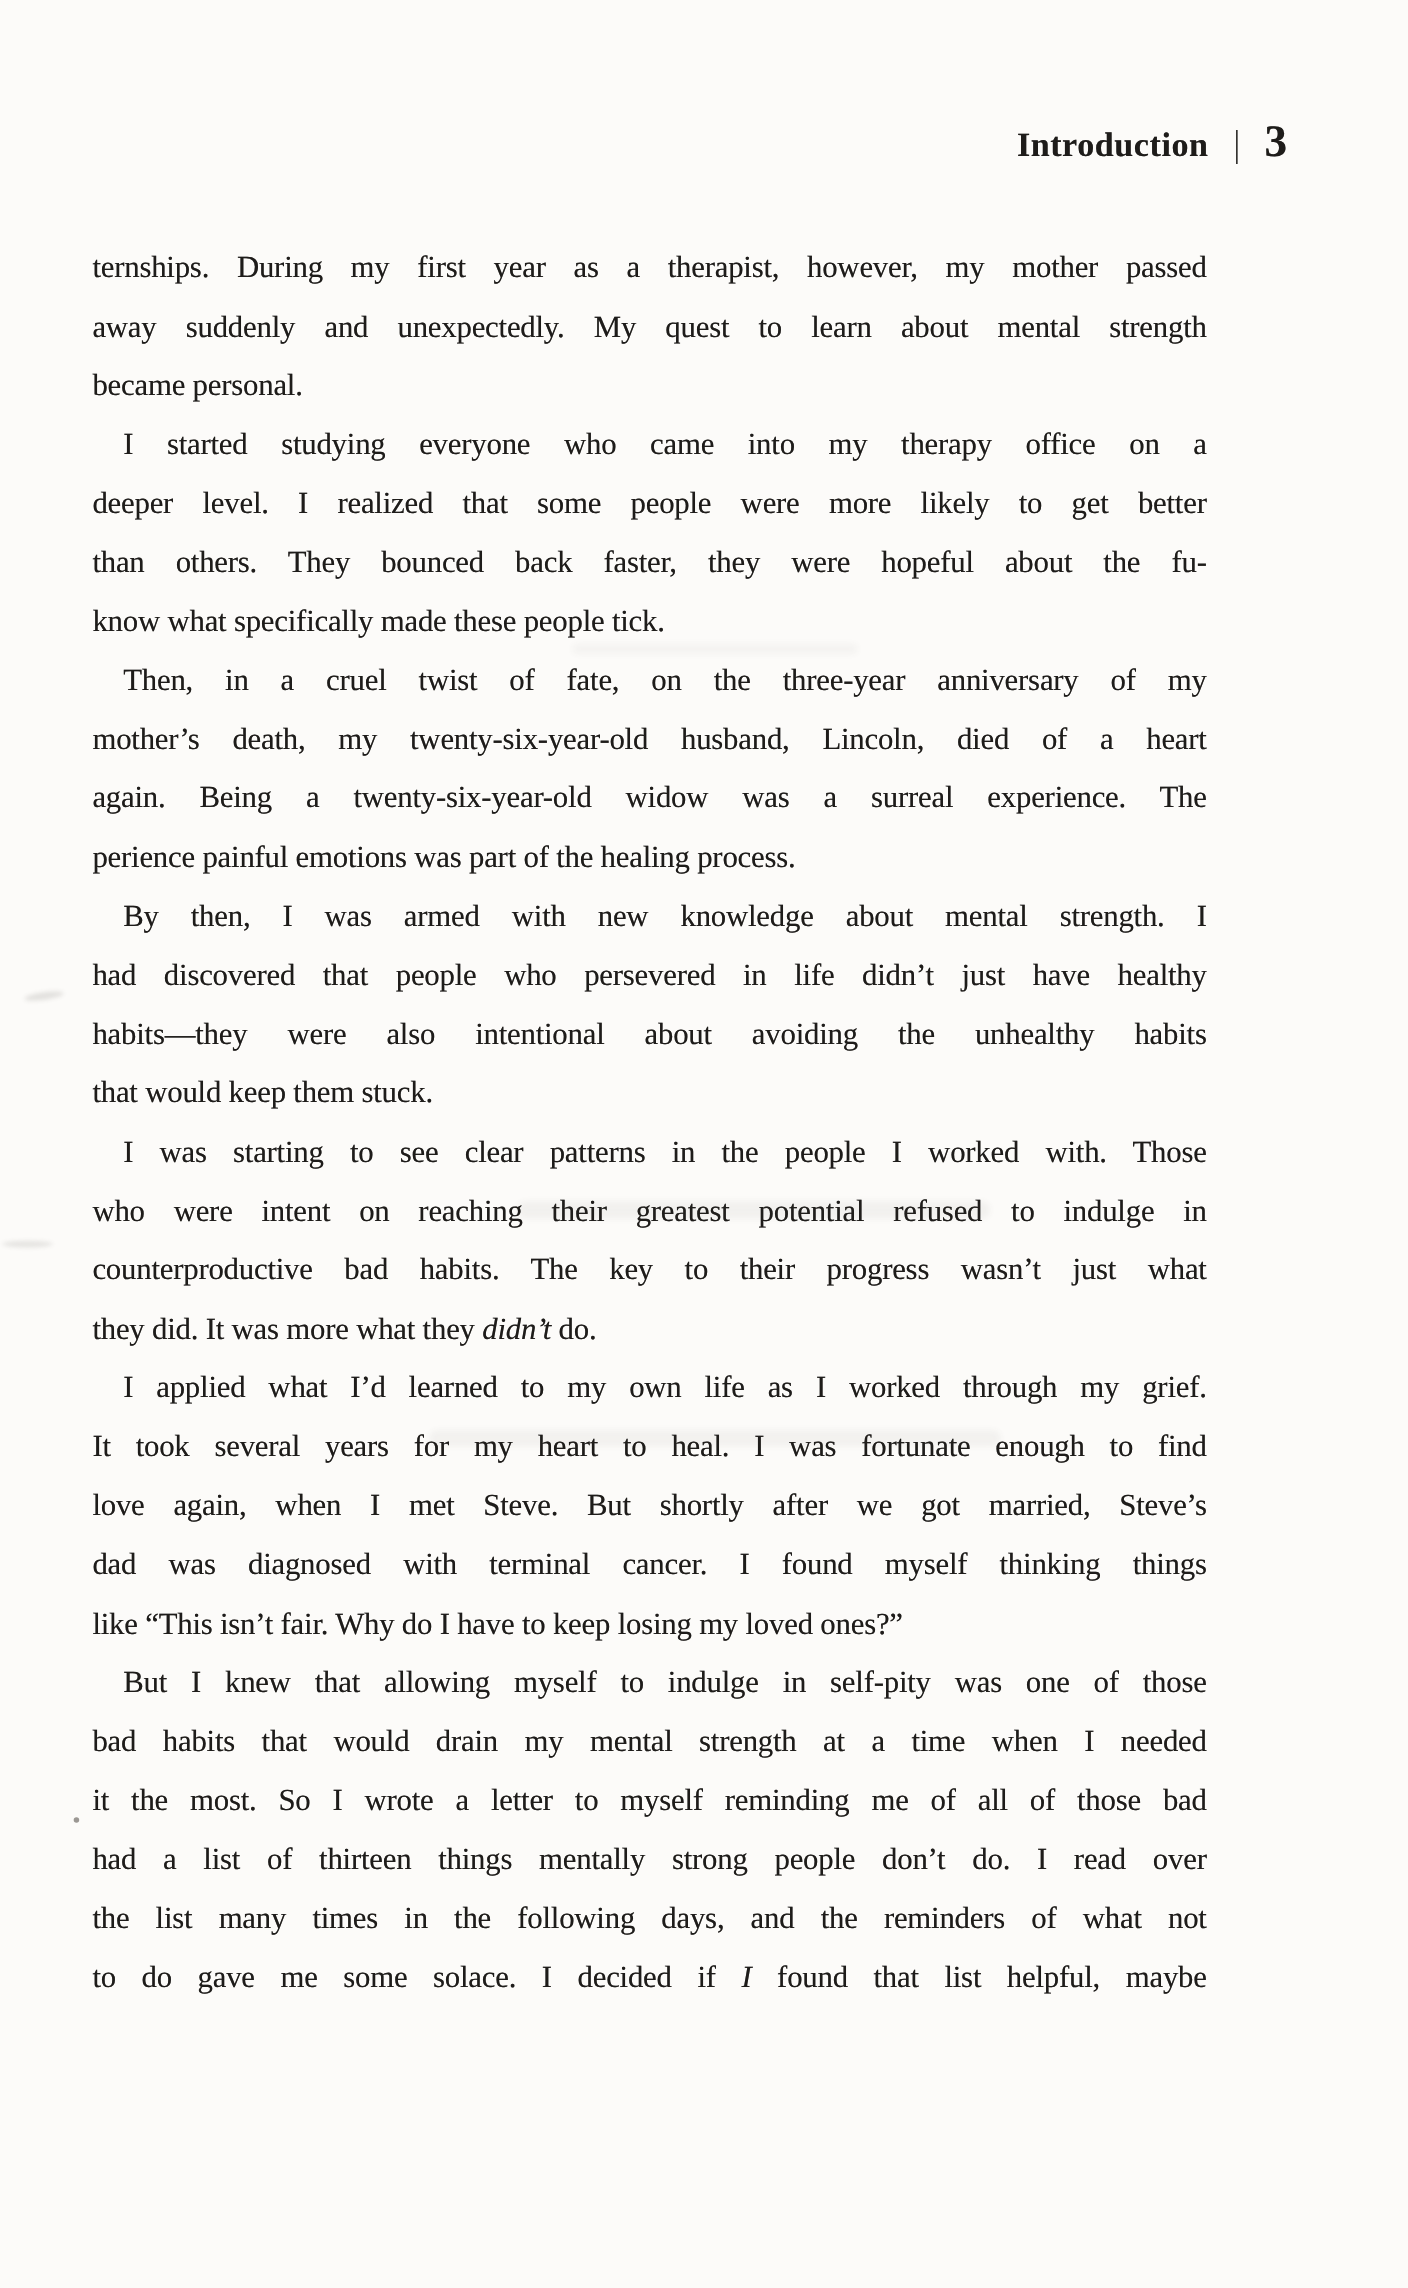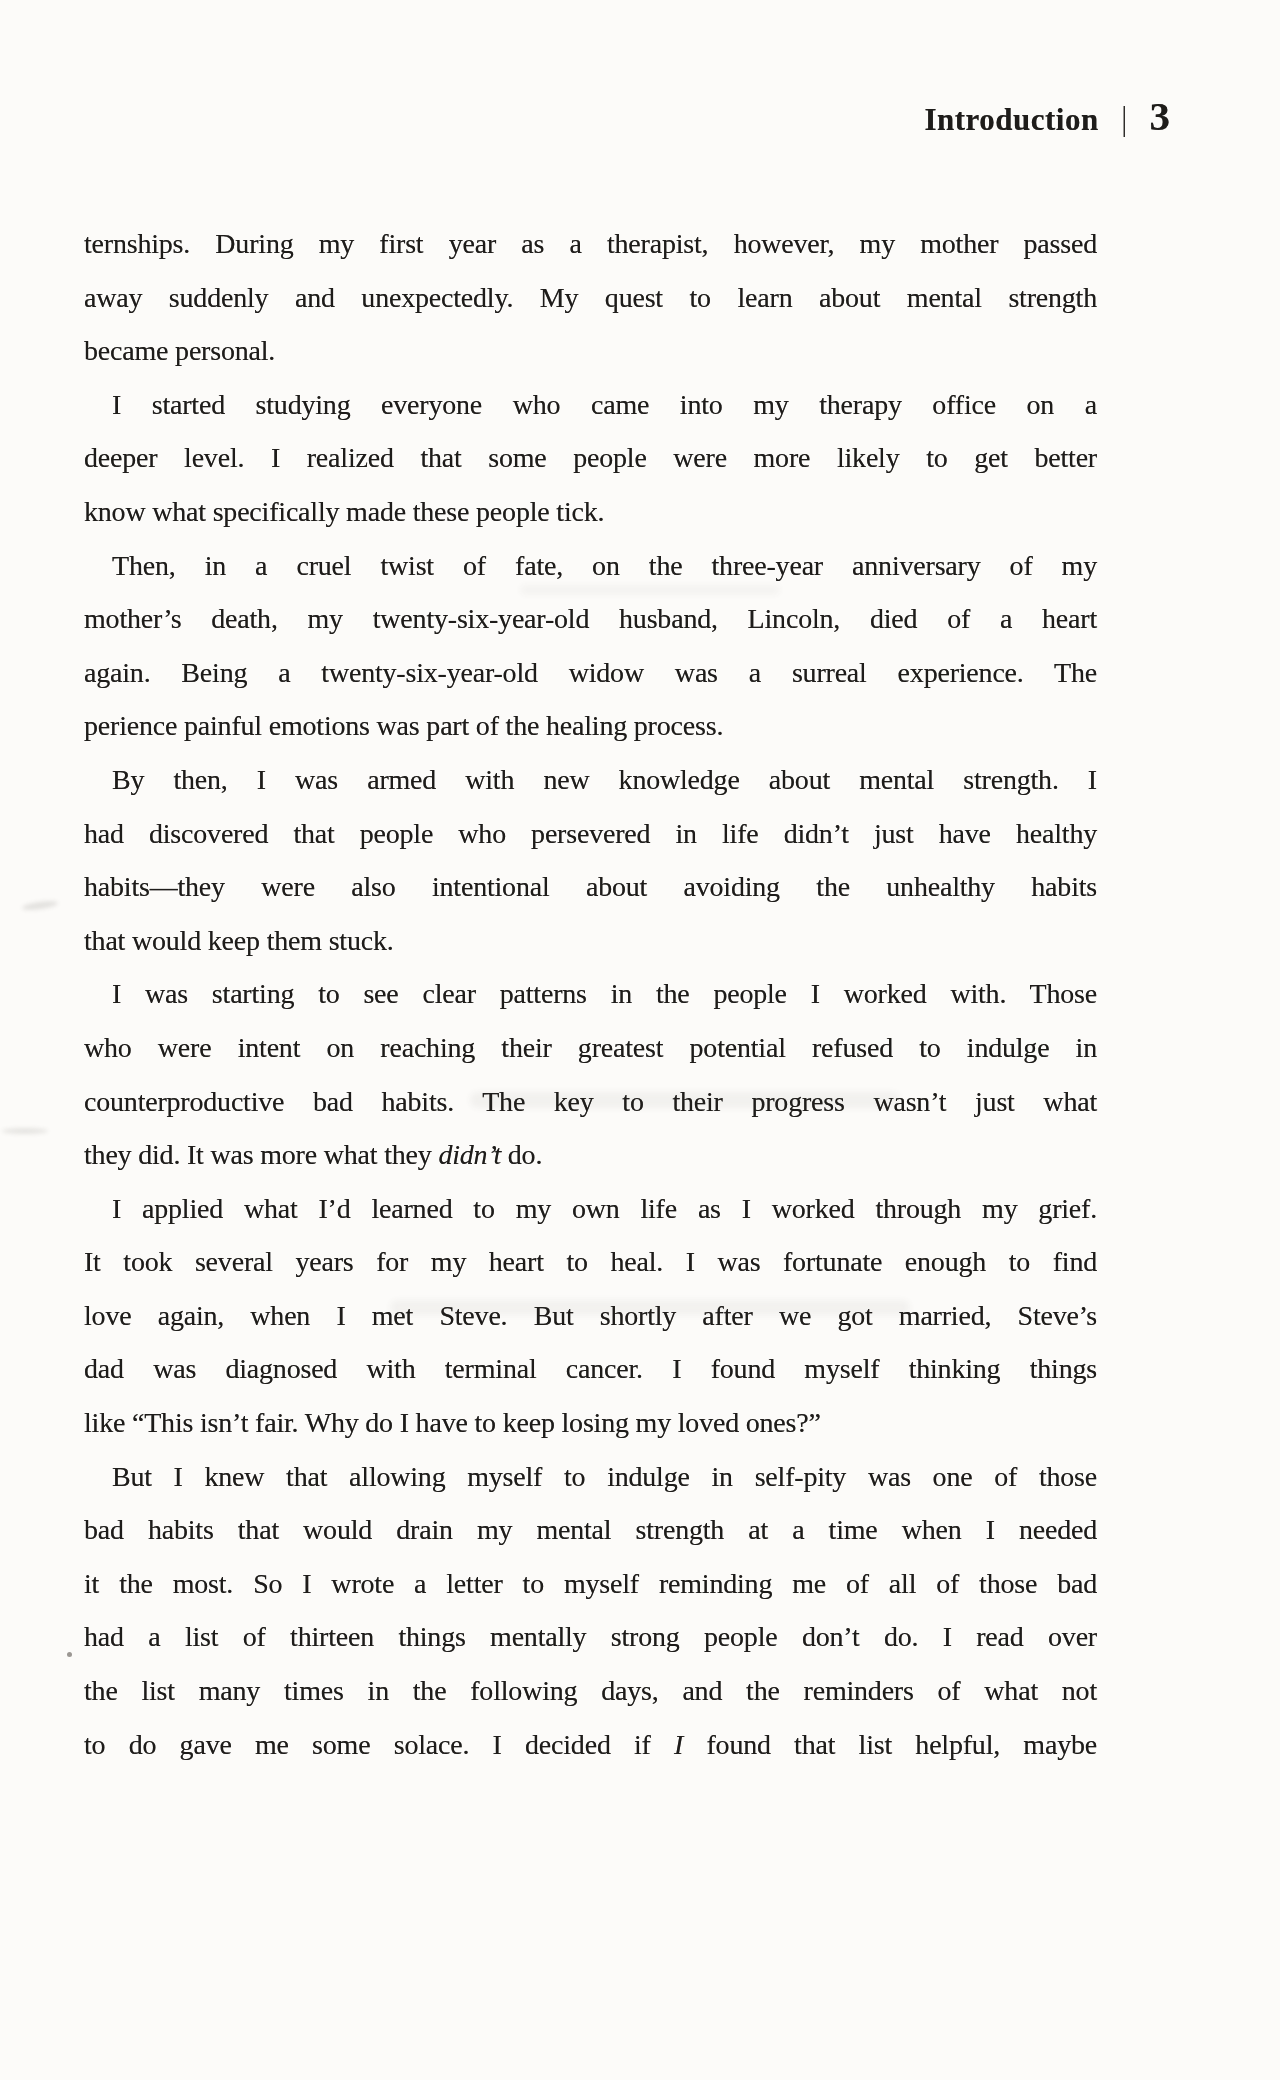--- a/index.html
+++ b/index.html
@@ -14,21 +14,21 @@
     margin: 0 auto;
     background: #fcfbf9;
     overflow: hidden;
     font-family: "Liberation Serif", "DejaVu Serif", serif;
     color: #1e1c1a;
   }
 
   
   .running-head {
     position: absolute;
-    top: 92px;
+    top: 104px;
     right: 110px;
     display: flex;
     align-items: baseline;
     gap: 22px;
     text-shadow: 0 0 0.6px rgba(30,28,26,0.55);
   }
   .rh-title {
     font-size: 31px;
     font-weight: bold;
     letter-spacing: 0.5px;
@@ -125,20 +125,21 @@
     <span class="rh-sep">|</span>
     <span class="rh-page">3</span>
   </div>
 
   <div id="text-block" class="text-block">
       <div class="line"><span>ternships. During my first year as a therapist, however, my mother passed</span></div>
       <div class="line"><span>away suddenly and unexpectedly. My quest to learn about mental strength</span></div>
       <div class="line para-end"><span>became personal.</span></div>
       <div class="line indent"><span>I started studying everyone who came into my therapy office on a</span></div>
       <div class="line"><span>deeper level. I realized that some people were more likely to get better</span></div>
+      <div class="line"><span>than others. They bounced back faster, they were hopeful about the fu-</span></div>
       <div class="line para-end"><span>know what specifically made these people tick.</span></div>
       <div class="line indent"><span>Then, in a cruel twist of fate, on the three-year anniversary of my</span></div>
       <div class="line"><span>mother’s death, my twenty-six-year-old husband, Lincoln, died of a heart</span></div>
       <div class="line"><span>again. Being a twenty-six-year-old widow was a surreal experience. The</span></div>
       <div class="line para-end"><span>perience painful emotions was part of the healing process.</span></div>
       <div class="line indent"><span>By then, I was armed with new knowledge about mental strength. I</span></div>
       <div class="line"><span>had discovered that people who persevered in life didn’t just have healthy</span></div>
       <div class="line"><span>habits—they were also intentional about avoiding the unhealthy habits</span></div>
       <div class="line para-end"><span>that would keep them stuck.</span></div>
       <div class="line indent"><span>I was starting to see clear patterns in the people I worked with. Those</span></div>

